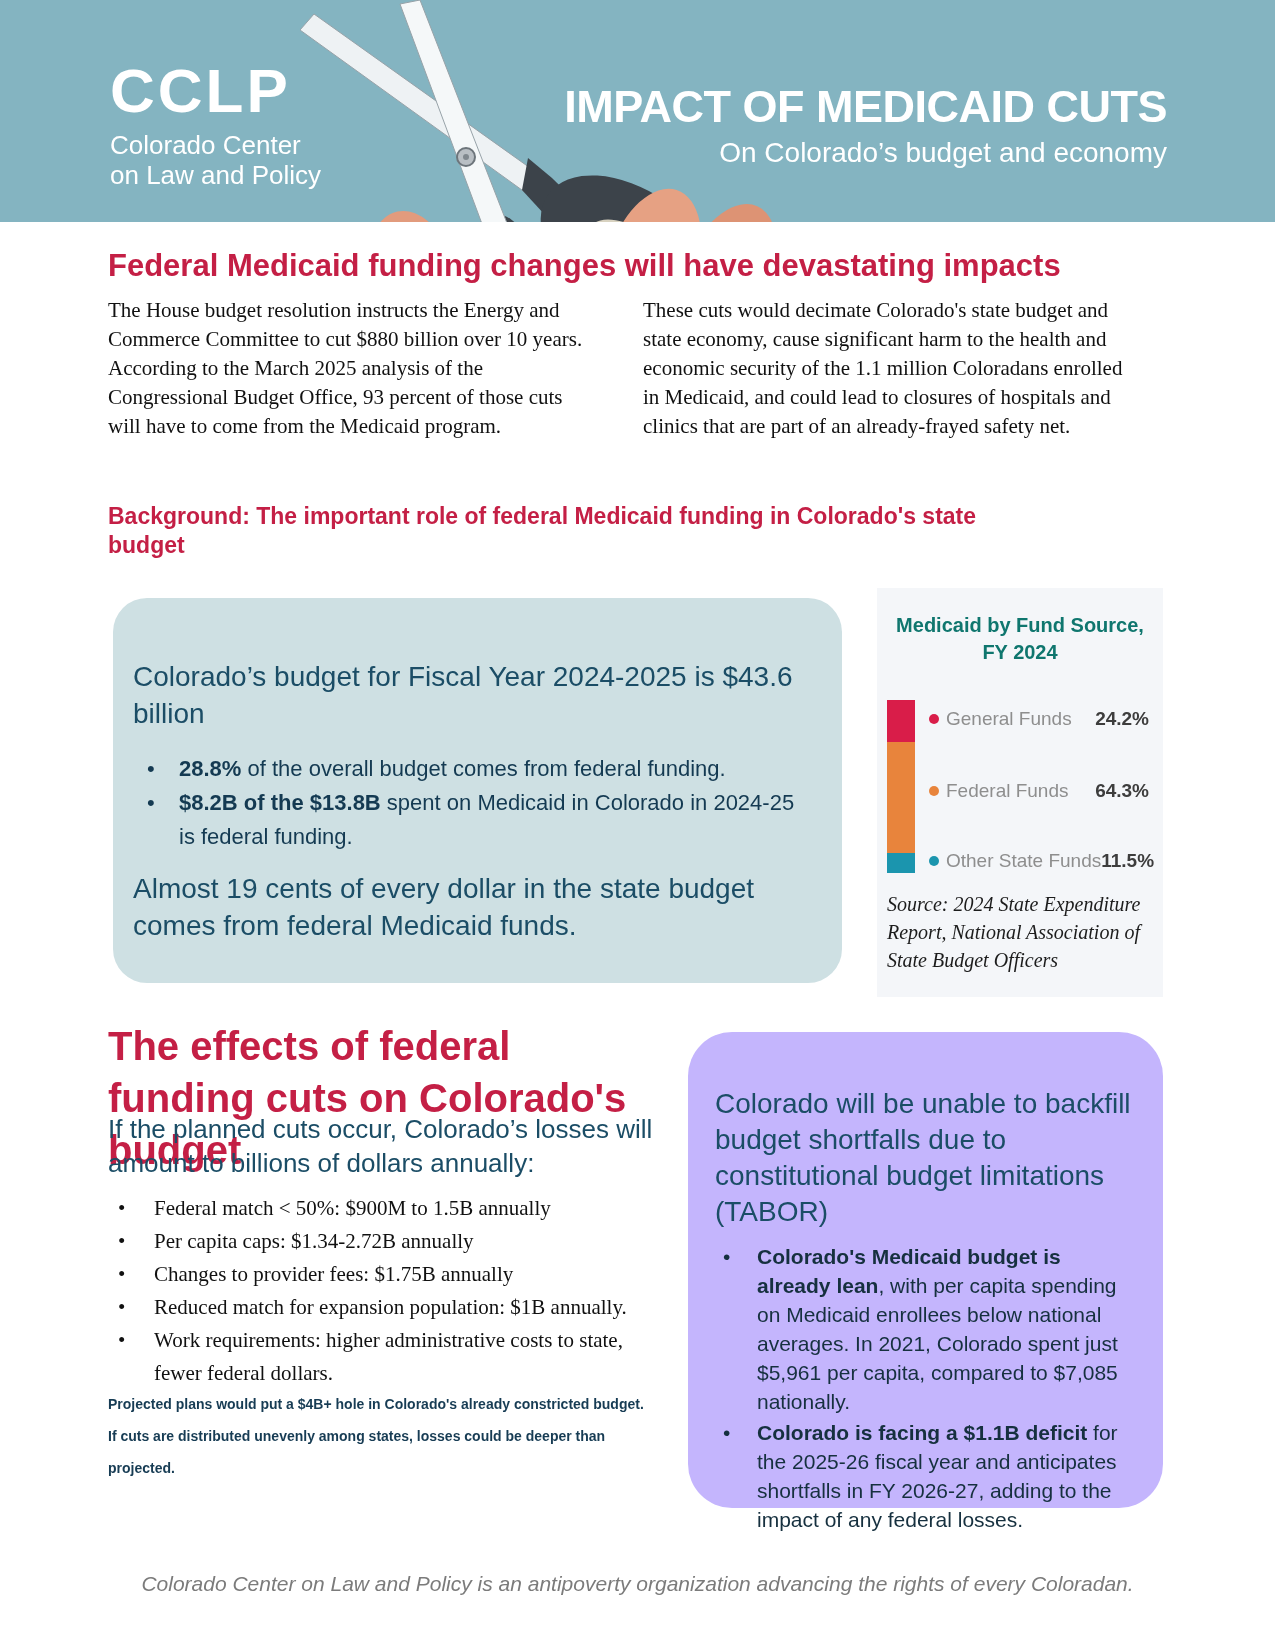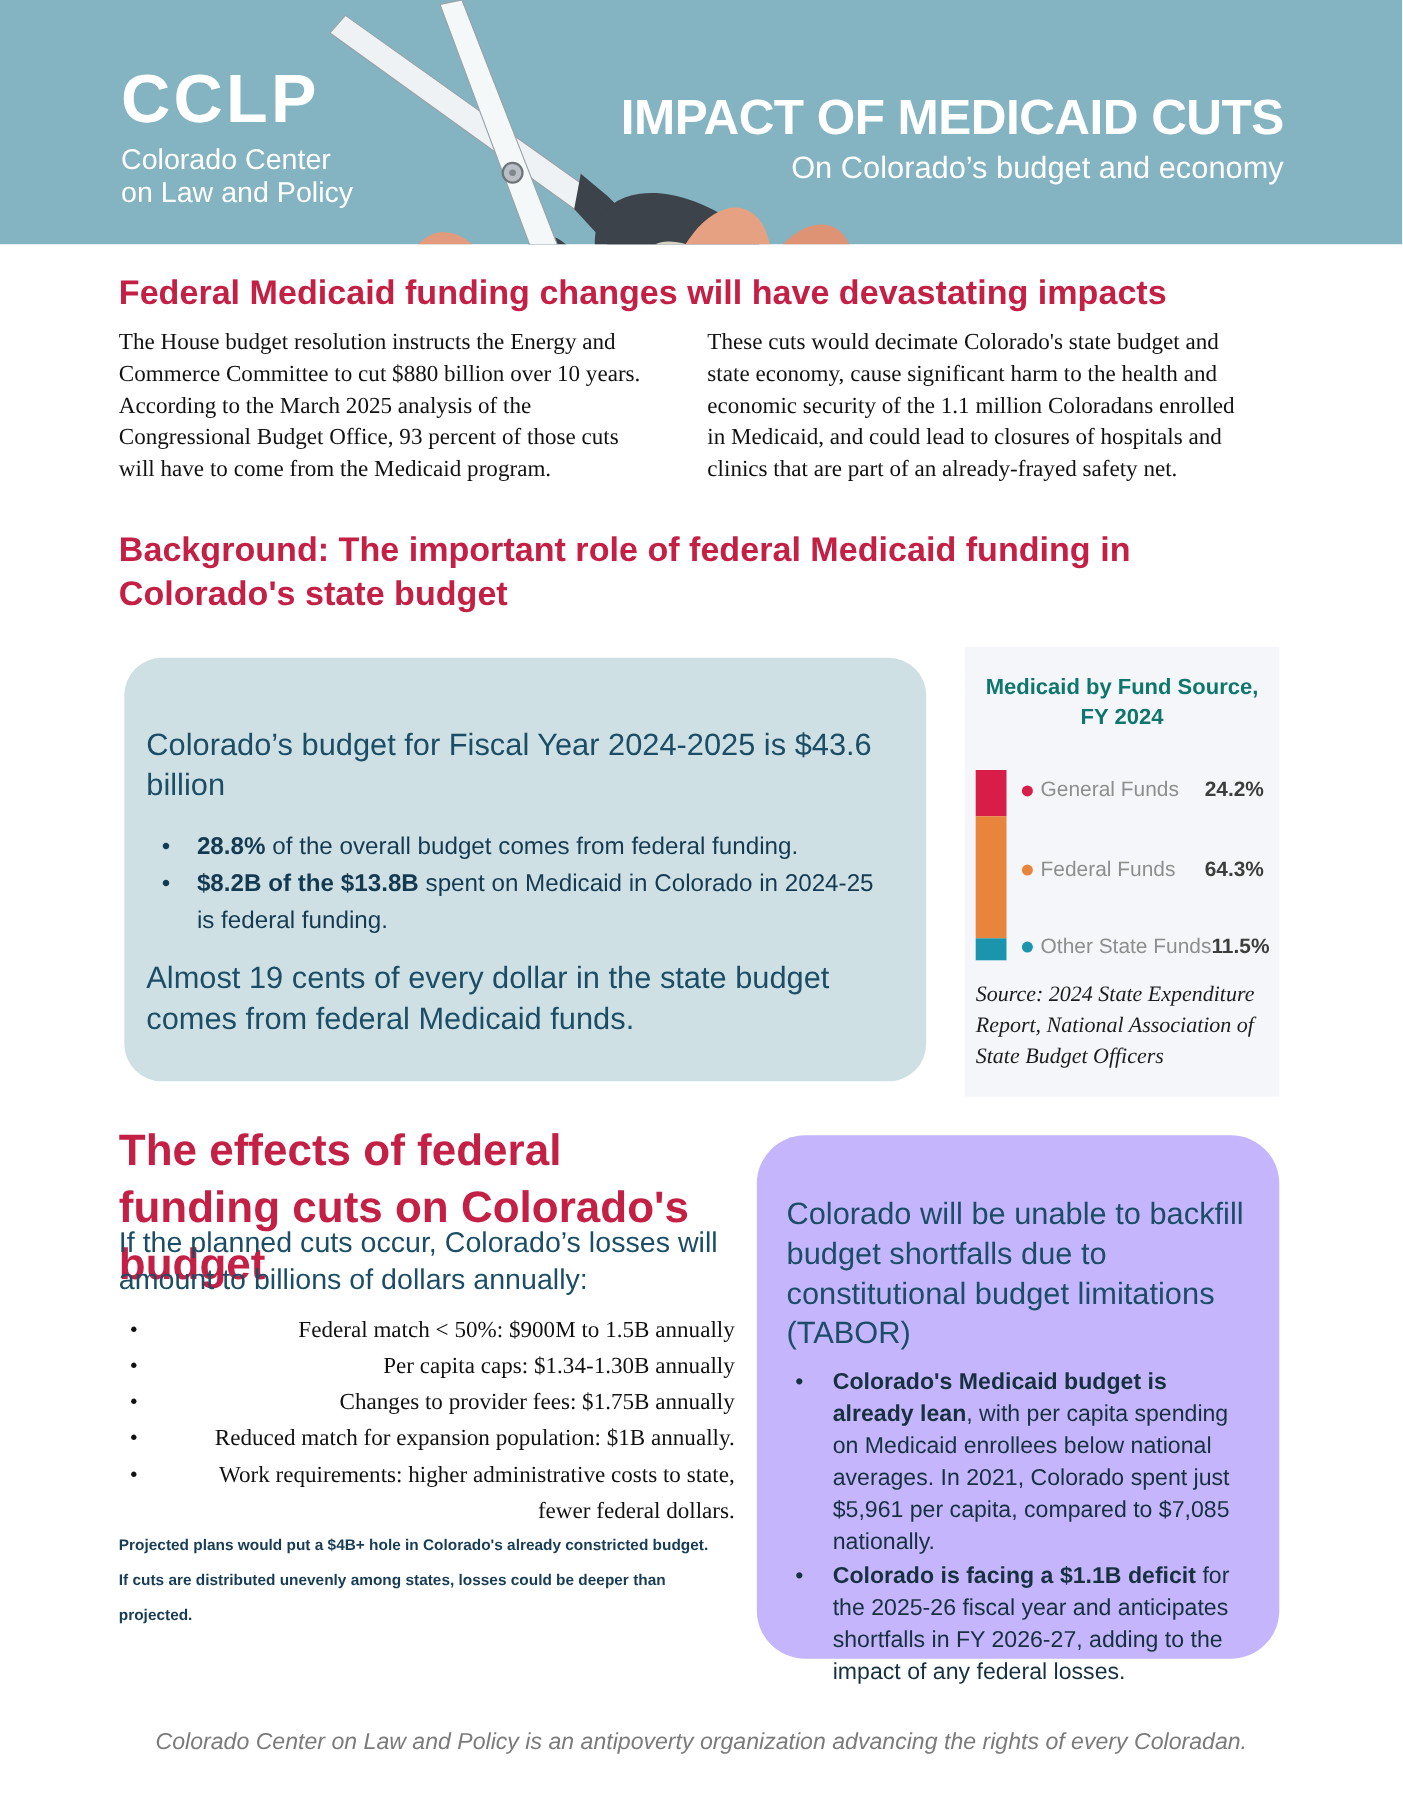--- a/index.html
+++ b/index.html
@@ -20,21 +20,21 @@
   .red-h{position:absolute;color:#c41f45;font-weight:700;line-height:1.28;}
   .navy{color:#1b4d66;}
   .serif{font-family:"Liberation Serif",serif;color:#111111;}
 
   
   .h1{left:108px;top:246px;width:1060px;font-size:31px;}
   .intro-cols{position:absolute;left:108px;top:296px;width:1062px;display:flex;gap:48px;}
   .intro-col{width:487px;font-size:21px;line-height:29px;}
 
   
-  .h2-bg{left:108px;top:480px;width:940px;font-size:31px;}
+  .h2-bg{left:108px;top:502px;width:940px;font-size:23px;}
 
   .box-budget{position:absolute;left:113px;top:598px;width:729px;height:385px;
               background:#cee0e3;border-radius:34px;box-sizing:border-box;
               padding:60px 44px 0 20px;}
   .box-budget .bx-h{font-size:28px;line-height:37px;font-weight:400;}
   .bx-list{list-style:none;margin:20px 0 0 0;padding:0;}
   .bx-list li{position:relative;padding-left:46px;font-size:22px;line-height:34px;color:#143a52;}
   .bx-list li::before{content:"\2022";position:absolute;left:14px;color:#143a52;}
   .box-budget .bx-close{margin-top:16px;font-size:28px;line-height:37px;font-weight:400;}
   .b{font-weight:700;}
@@ -52,21 +52,21 @@
   .llabel{font-size:19px;color:#8e8e8e;white-space:nowrap;}
   .lval{margin-left:auto;font-size:19px;font-weight:700;color:#3d3d3d;}
   .chart-source{position:absolute;top:302px;left:10px;right:12px;
                 font-family:"Liberation Serif",serif;font-style:italic;
                 font-size:20px;line-height:28px;color:#1c1c1c;}
 
   
   .h2-eff{left:108px;top:1020px;width:540px;font-size:40px;line-height:1.3;}
   .h3-eff{position:absolute;left:108px;top:1112px;width:560px;font-size:26px;line-height:34px;font-weight:400;}
   .eff-list{position:absolute;left:108px;top:1192px;width:560px;list-style:none;margin:0;padding:0;}
-  .eff-list li{position:relative;padding-left:46px;font-size:21px;line-height:33px;text-align:right;}
+  .eff-list li{position:relative;padding-left:46px;font-size:21px;line-height:33px;}
   .eff-list li::before{content:"\2022";position:absolute;left:10px;color:#111111;}
   .emphasis{position:absolute;left:108px;top:1388px;width:548px;
             font-size:14px;line-height:32px;font-weight:700;color:#173c54;}
 
   
   .box-tabor{position:absolute;left:688px;top:1032px;width:475px;height:476px;
              background:#c4b5fd;border-radius:44px;box-sizing:border-box;
              padding:54px 30px 0 27px;}
   .box-tabor .bx-h{font-size:28px;line-height:36px;font-weight:400;}
   .tb-list{list-style:none;margin:12px 0 0 0;padding:0;}
@@ -158,21 +158,21 @@
         </div>
       </div>
     </div>
     <div class="chart-source">Source:  2024 State Expenditure Report, National Association of State Budget Officers</div>
   </div>
 
   <h2 class="red-h h2-eff" style="margin:0">The effects of federal funding cuts on Colorado's budget</h2>
   <div class="h3-eff navy">If the planned cuts occur, Colorado’s losses will amount to billions of dollars annually:</div>
   <ul class="eff-list serif">
     <li><span>Federal match &lt; 50%: $900M to 1.5B annually</span></li>
-    <li><span>Per capita caps: $1.34-1.30B annually</span></li>
+    <li><span>Per capita caps: $1.34-2.72B annually</span></li>
     <li><span>Changes to provider fees: $1.75B annually</span></li>
     <li><span>Reduced match for expansion population: $1B annually.</span></li>
     <li><span>Work requirements: higher administrative costs to state, fewer federal dollars.</span></li>
   </ul>
   <div class="emphasis">Projected plans would put a $4B+ hole in Colorado's already constricted budget. If cuts are distributed unevenly among states, losses could be deeper than projected.</div>
 
   <div class="box-tabor">
     <div class="bx-h navy">Colorado will be unable to backfill budget shortfalls due to constitutional budget limitations (TABOR)</div>
     <ul class="tb-list">
       <li><span class="b">Colorado's Medicaid budget is already lean</span><span>, with per capita spending on Medicaid enrollees below national averages. In 2021, Colorado spent just $5,961 per capita, compared to $7,085 nationally.</span></li>

